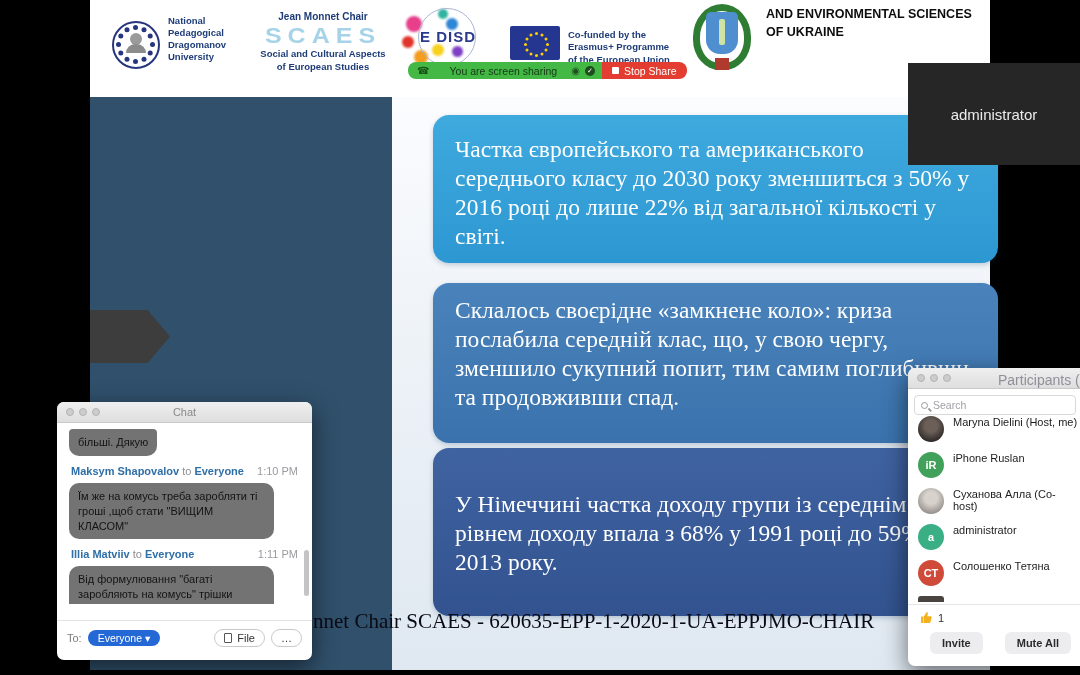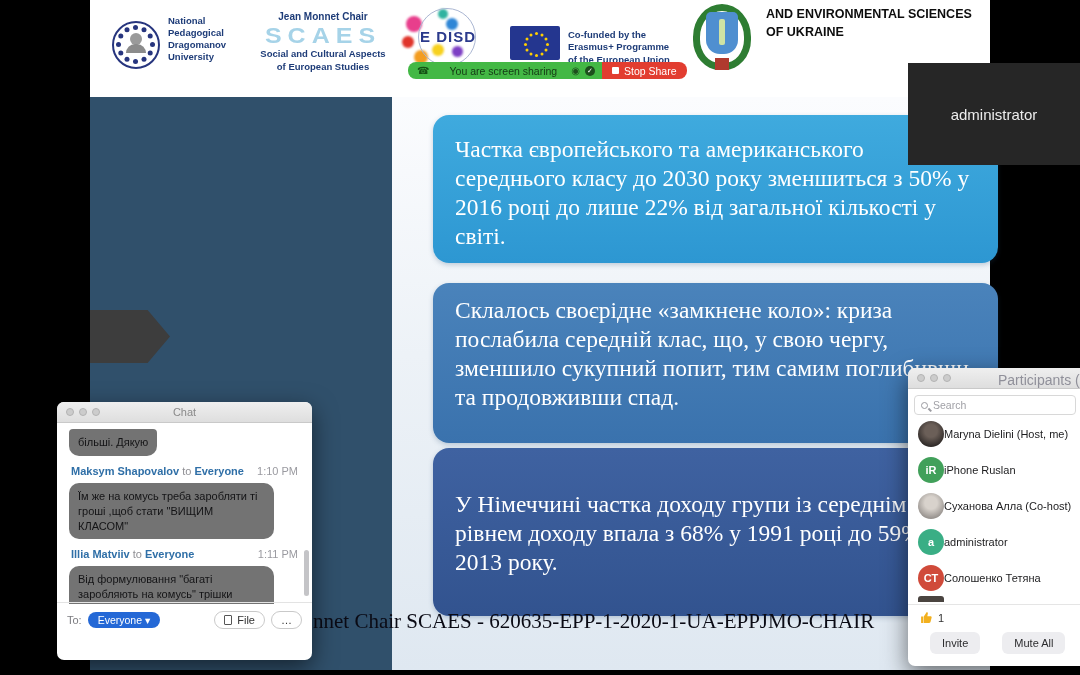--- a/index.html
+++ b/index.html
@@ -102,21 +102,21 @@
   #chat-msgs { position:absolute; left:0; right:0; top:21px; bottom:56px; padding:8px 12px; overflow:hidden; }
   .bubble { background:#737373; border-radius:10px; padding:6px 9px; color:#141416;
     max-width:205px; width:fit-content; margin-bottom:9px; line-height:1.35; }
   .bubble.clip { border-radius:4px 4px 10px 10px; margin-top:-2px; }
   .meta { display:flex; align-items:baseline; margin:4px 2px 6px 2px; }
   .meta .sender,.meta .rcpt { color:#2f6fa7; font-weight:bold; }
   .meta .tow { color:#8e8e93; margin:0 3px; }
   .meta .time { margin-left:auto; color:#9a9aa0; }
   #chat-scroll { position:absolute; right:3px; bottom:64px; width:5px; height:46px;
     background:#c4c4c7; border-radius:3px; z-index:2; }
-  #chat-foot { position:absolute; left:0; right:0; bottom:0; height:58px; border-top:1px solid #e3e3e3;
+  #chat-foot { position:absolute; left:0; right:0; bottom:0; height:40px; border-top:1px solid #e3e3e3;
     padding:8px 10px; }
   .torow { display:flex; align-items:center; gap:6px; }
   .tolabel { color:#7c7c80; }
   .pill-blue { background:#2468d6; color:#fff; border-radius:10px; padding:2px 10px; font-size:10.5px;
     display:flex; align-items:center; gap:4px; }
   .pill-ghost { border:1px solid #c9c9c9; border-radius:12px; padding:2px 9px; color:#333;
     display:flex; align-items:center; gap:5px; background:#fff; }
   .docic { width:8px; height:10px; border:1px solid #555; border-radius:1px; }
   .spacer { flex:1; }
 
@@ -127,33 +127,33 @@
   #parts-title { position:absolute; left:90px; top:4px; color:#90909a; font-size:14px; white-space:nowrap; }
   #search { position:absolute; left:6px; top:27px; width:162px; height:20px; border:1px solid #d8d8d8;
     border-radius:4px; display:flex; align-items:center; padding:0 6px; gap:5px; background:#fff; }
   #search input { border:none; outline:none; width:100px; font-size:10.5px; color:#333;
     font-family:"Liberation Sans",sans-serif; }
   #search input::placeholder { color:#a0a0a6; }
   .mag { width:7px; height:7px; border:1.5px solid #9a9aa0; border-radius:50%; position:relative; flex:none; }
   .mag::after { content:""; position:absolute; left:6px; top:6px; width:4px; height:1.5px;
     background:#9a9aa0; transform:rotate(45deg); }
   #plist { position:absolute; left:0; right:0; top:48px; }
-  .prow { height:36px; display:flex; align-items:center; padding-left:10px; }
+  .prow { height:36px; display:flex; padding-left:10px; gap:9px; }
   .pavatar { width:26px; height:26px; border-radius:50%; color:#fff; font-size:11px; font-weight:bold;
     display:flex; align-items:center; justify-content:center; flex:none; }
   .photo-dark { background:radial-gradient(circle at 50% 38%, #6b5f58 0 30%, #2f2a28 75%); }
   .photo-light { background:radial-gradient(circle at 50% 38%, #d8d2cc 0 30%, #908b87 80%); }
   .pname { color:#1c1c1e; font-size:11px; }
   .prow-sliver { position:absolute; left:10px; top:228px; width:26px; height:6px; border-radius:3px 3px 0 0;
     background:#4a4440; }
   #pdivider { position:absolute; left:0; right:0; top:236px; height:1px; background:#e5e5e5; }
   #feedback { position:absolute; left:12px; top:243px; display:flex; align-items:center; gap:5px;
     color:#333; font-size:11px; }
   #pbtns { position:absolute; left:0; right:0; top:264px; display:flex; padding:0 8px 0 22px; gap:22px; }
-  .pbtn { background:#ededf0; border-radius:6px; padding:5px 12px; font-size:11px; color:#2c2c2e; }
+  .pbtn { background:#ededf0; border-radius:6px; padding:5px 12px; font-size:11px; color:#2c2c2e;font-weight:bold; }
 </style>
 </head>
 <body>
 
 <div id="screen">
 
   <div id="header">
     <div class="hdr-abs seal"></div>
     <div class="seal-stars"></div>
     <div class="seal-bust"></div>

